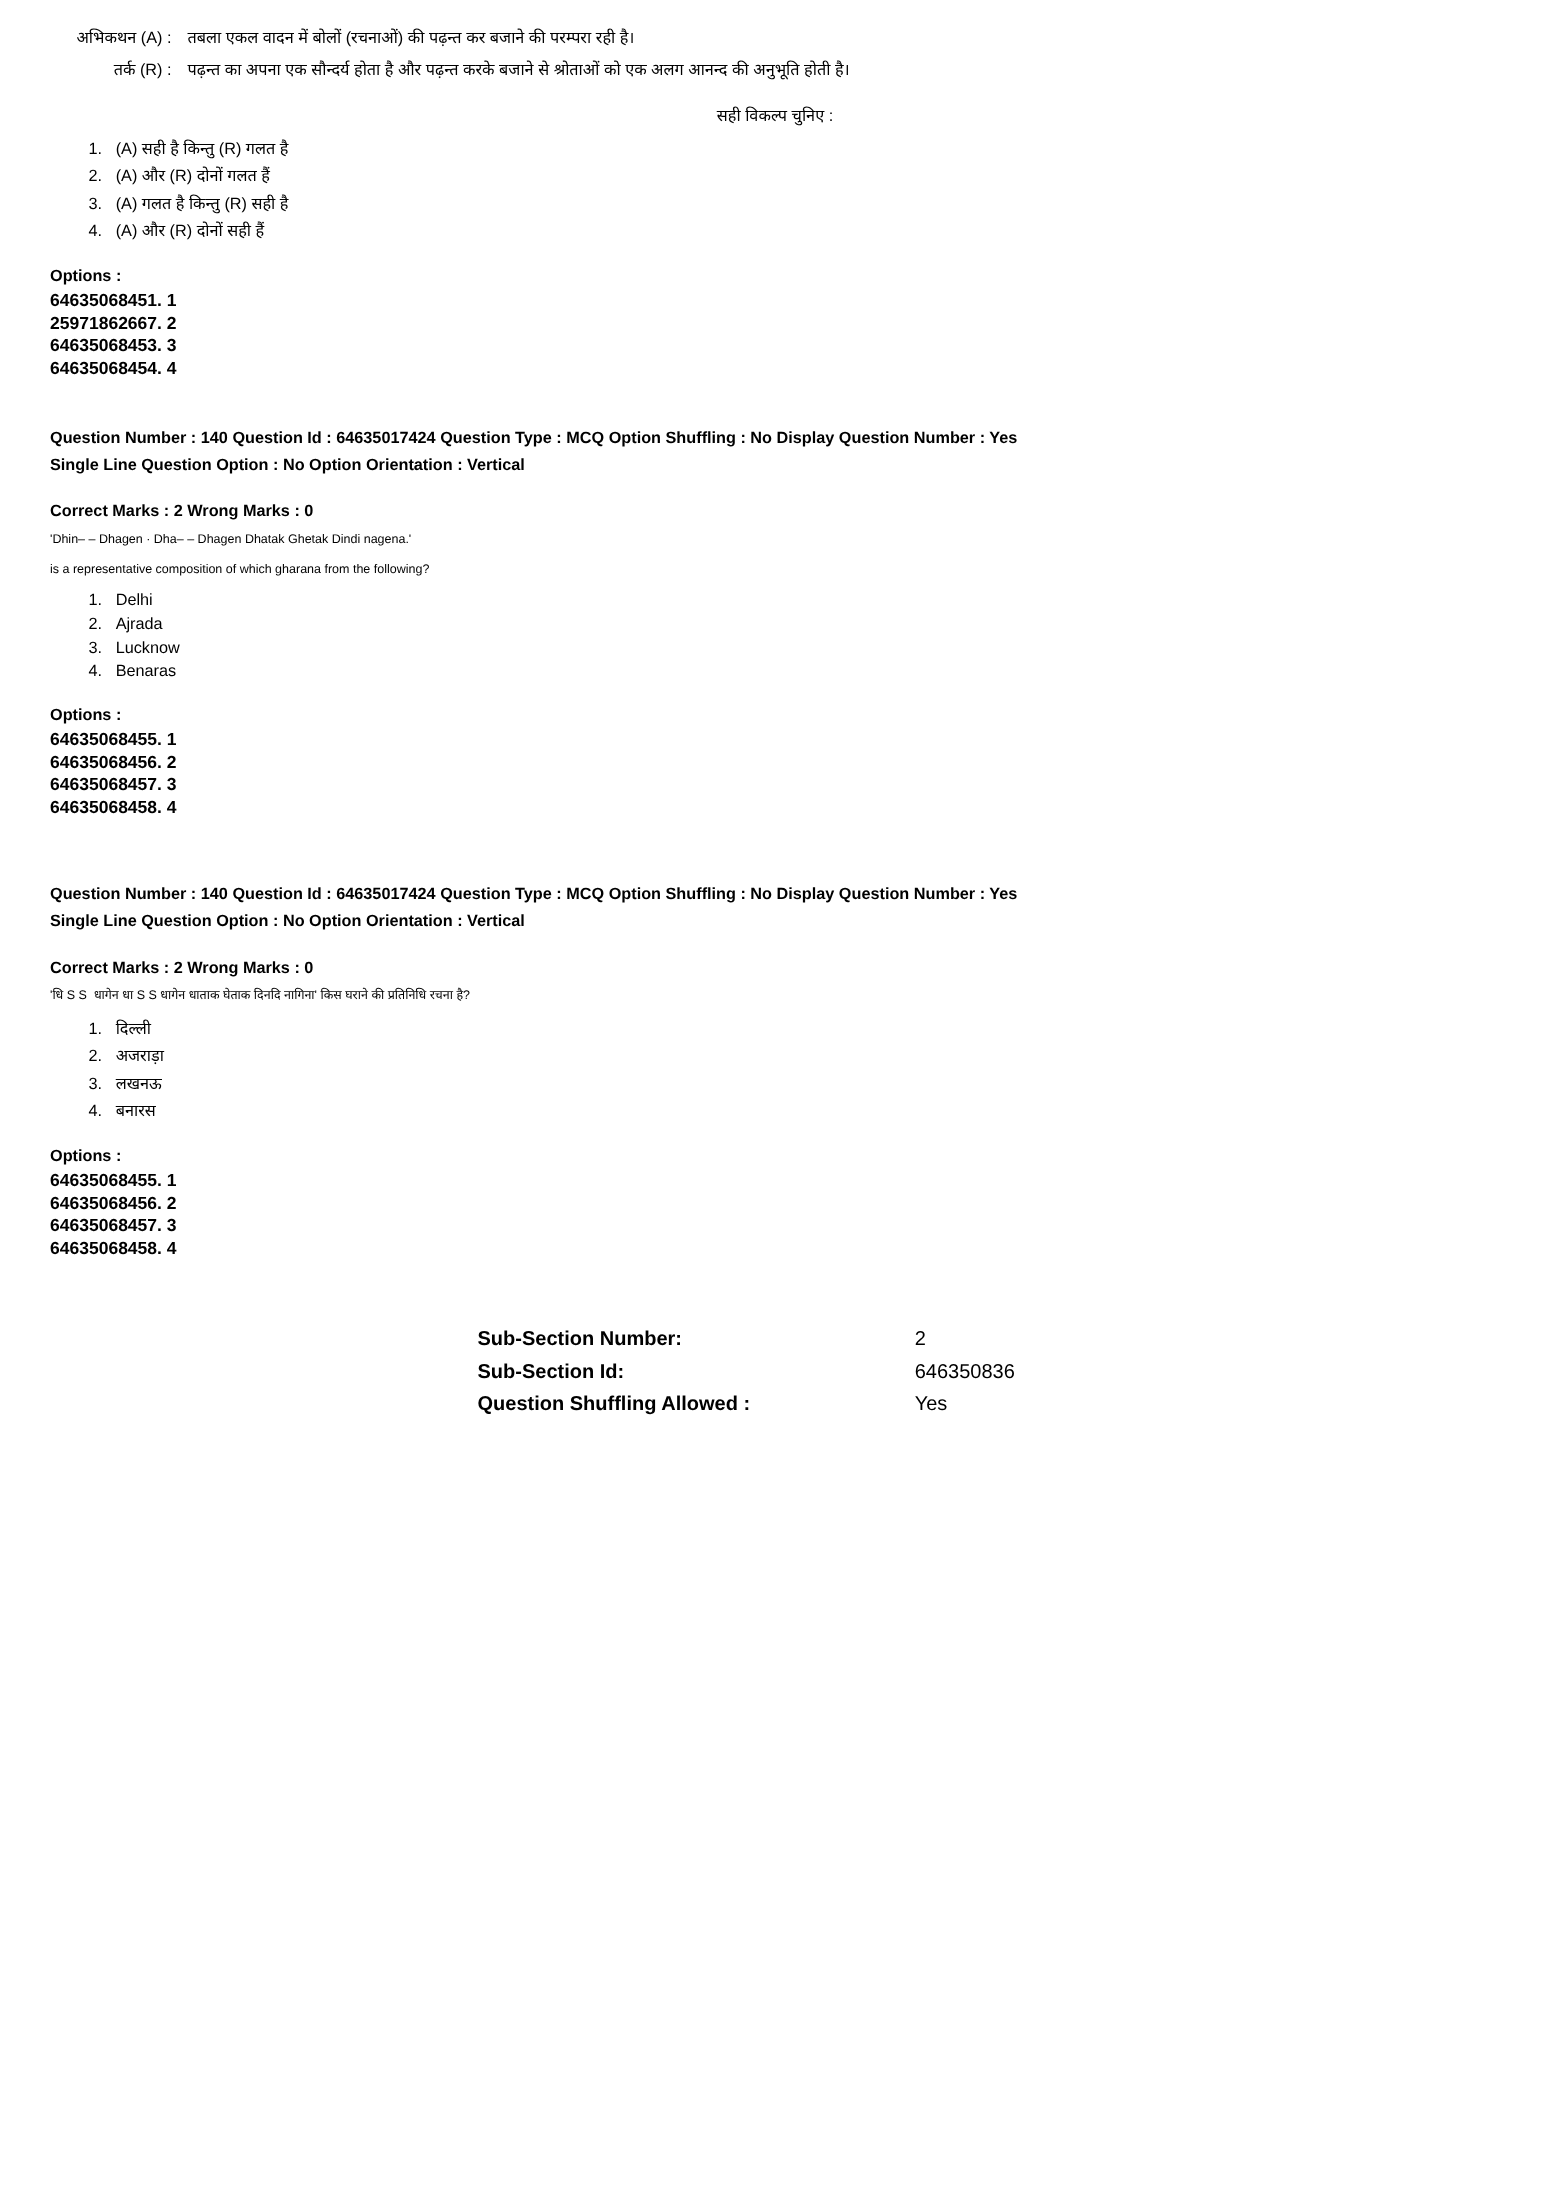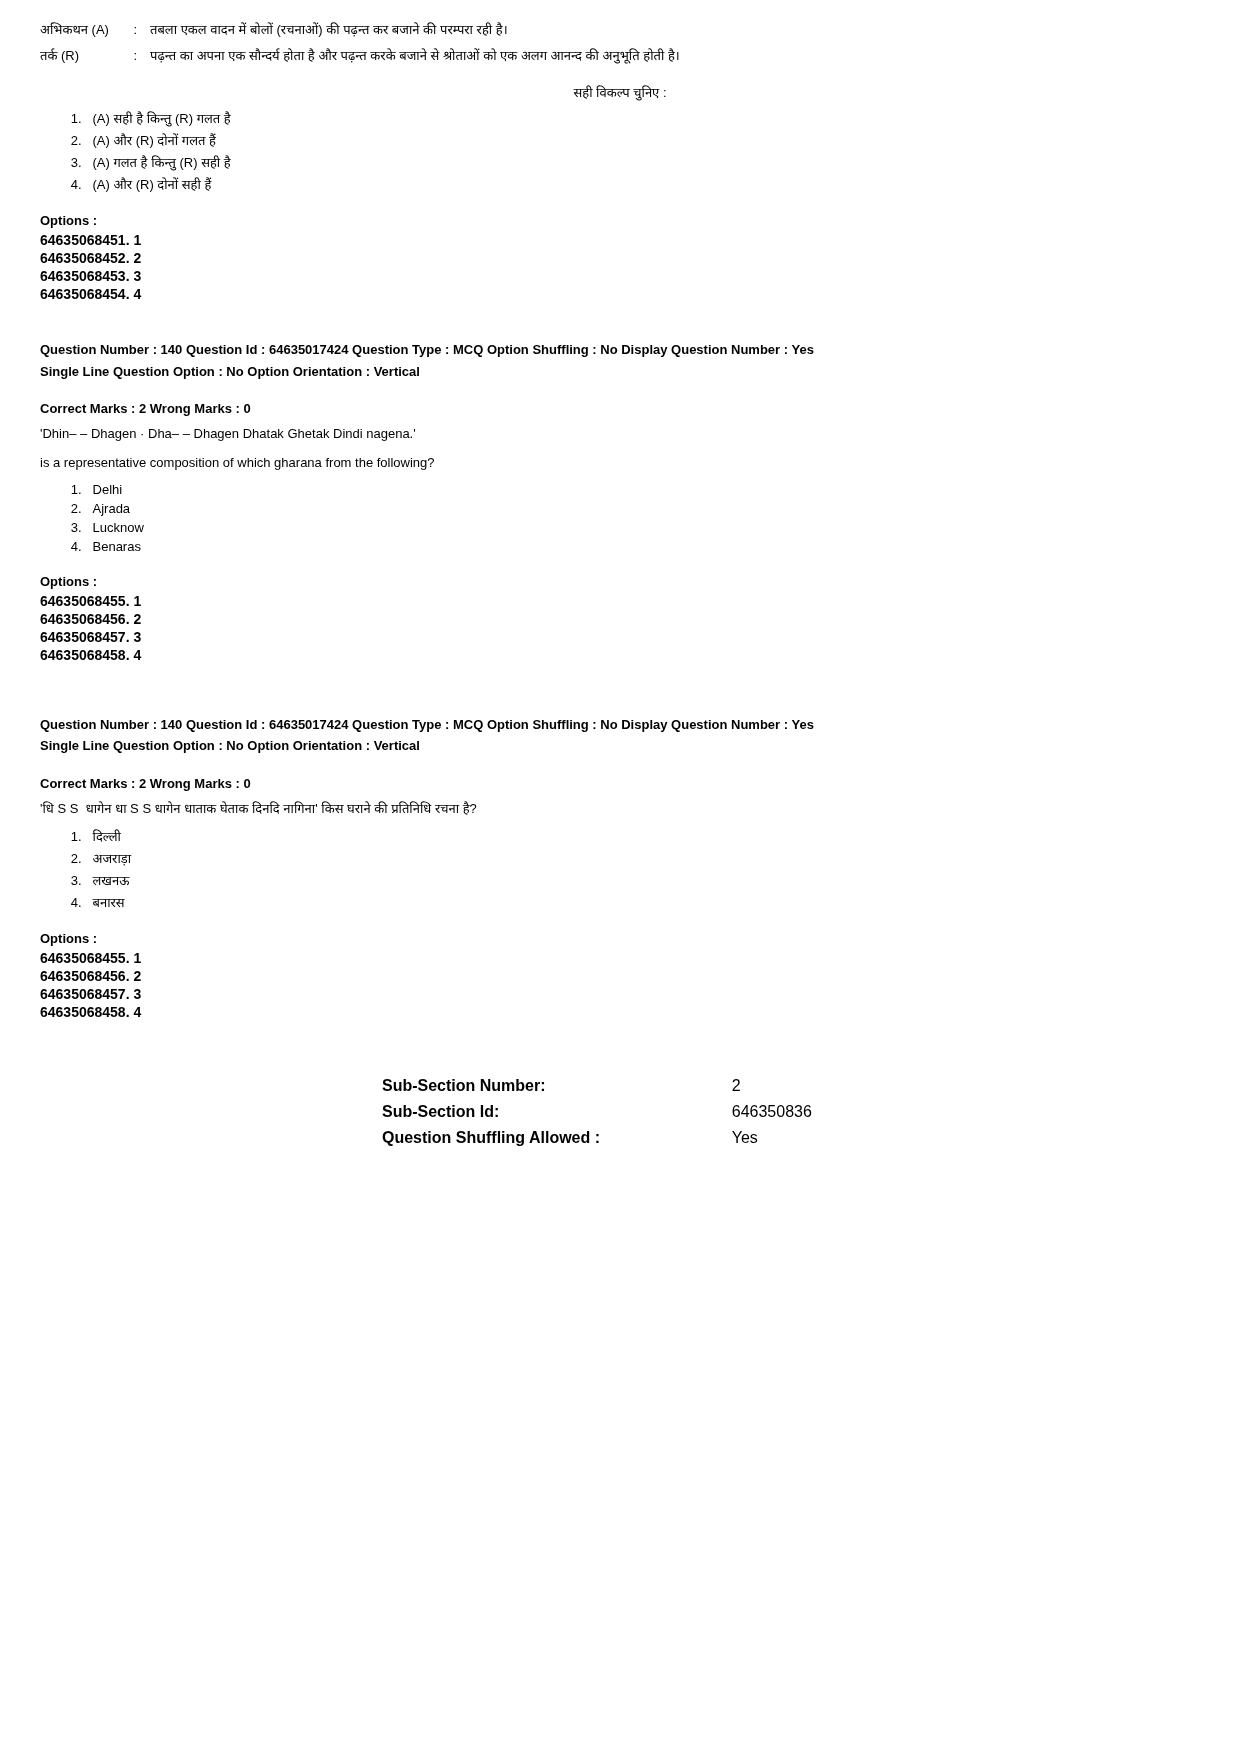--- a/index.html
+++ b/index.html
@@ -20,20 +20,21 @@
       margin-bottom: 18px;
     }
     .assertion-row {
       display: flex;
       margin-bottom: 6px;
       line-height: 1.5;
     }
     .assertion-label {
       min-width: 90px;
       font-size: 13px;
+      text-align: right;
     }
     .assertion-colon {
       min-width: 20px;
     }
     .assertion-text {
       flex: 1;
       font-size: 13px;
     }
     .choose-text {
       font-size: 13px;
@@ -66,21 +67,21 @@
       font-size: 13px;
       margin-bottom: 8px;
       margin-top: 20px;
     }
     .question-block {
       margin-bottom: 20px;
       padding-bottom: 10px;
       border-bottom: none;
     }
     .question-text {
-      font-size: 13px;
+      font-size: 10px;
       margin-bottom: 8px;
       line-height: 1.6;
     }
     .answer-options {
       list-style: none;
       padding-left: 20px;
       margin-bottom: 10px;
     }
     .answer-options li {
       font-size: 13px;
@@ -130,21 +131,21 @@
     <li><span>&nbsp;&nbsp;&nbsp;1.&nbsp;&nbsp;&nbsp;</span><span>(A) सही है किन्तु (R) गलत है</span></li>
     <li><span>&nbsp;&nbsp;&nbsp;2.&nbsp;&nbsp;&nbsp;</span><span>(A) और (R) दोनों गलत हैं</span></li>
     <li><span>&nbsp;&nbsp;&nbsp;3.&nbsp;&nbsp;&nbsp;</span><span>(A) गलत है किन्तु (R) सही है</span></li>
     <li><span>&nbsp;&nbsp;&nbsp;4.&nbsp;&nbsp;&nbsp;</span><span>(A) और (R) दोनों सही हैं</span></li>
   </ul>
 </div>
 
 <div class="section-block">
   <div class="options-label">Options :</div>
   <div class="option-code">64635068451. 1</div>
-  <div class="option-code">64635068452. 2</div>
+  <div class="option-code">25971862667. 2</div>
   <div class="option-code">64635068453. 3</div>
   <div class="option-code">64635068454. 4</div>
 </div>
 
 <div class="divider-space"></div>
 
 <div class="question-block">
   <div class="question-header">Question Number : 140  Question Id : 64635017424  Question Type : MCQ  Option Shuffling : No  Display Question Number : Yes</div>
   <div class="question-header">Single Line Question Option : No  Option Orientation : Vertical</div>
   <div class="correct-marks">Correct Marks : 2  Wrong Marks : 0</div>

